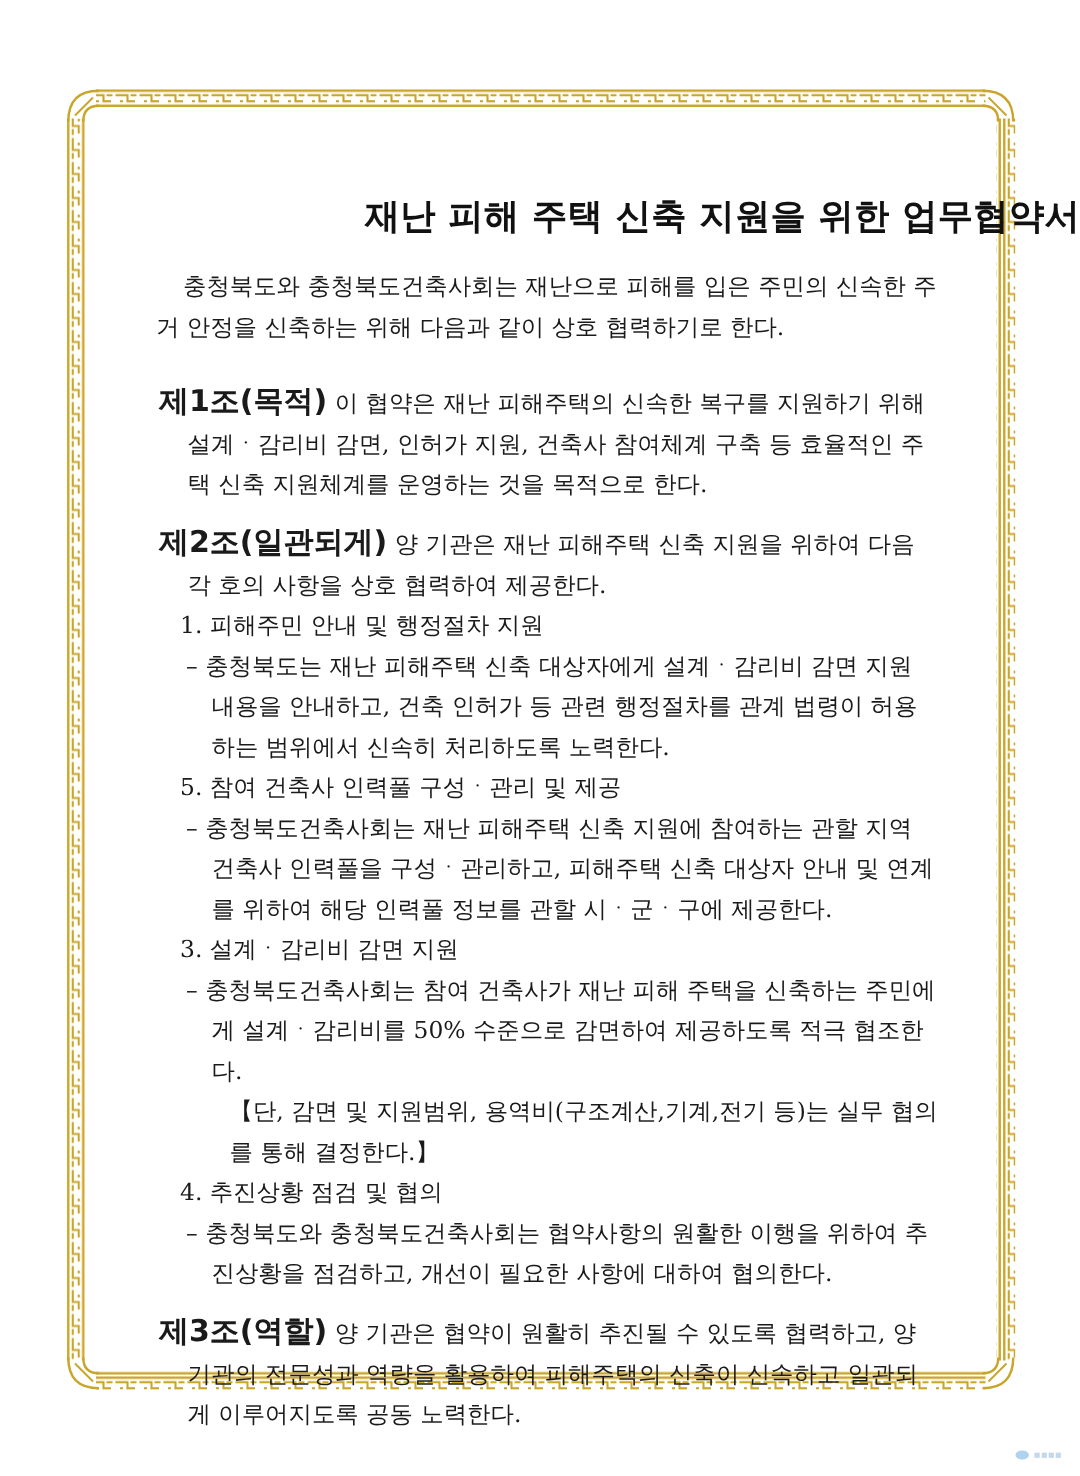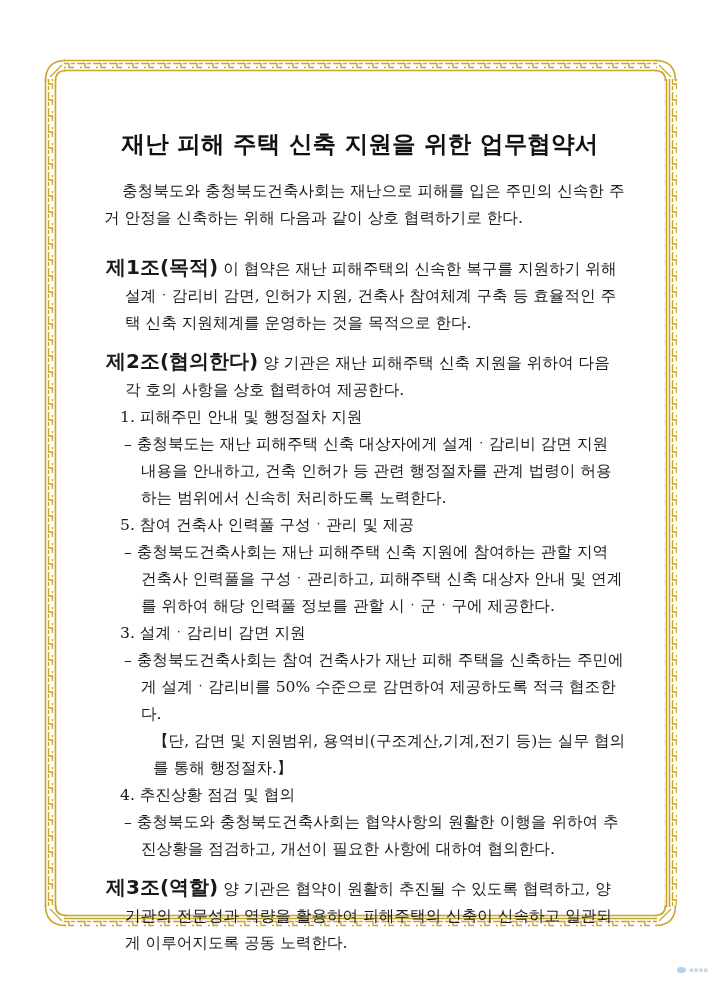--- a/index.html
+++ b/index.html
@@ -3,21 +3,21 @@
 <meta charset="utf-8">
 <style>
   html, body { margin: 0; padding: 0; }
   body {
     width: 720px; height: 984px; background: #ffffff; position: relative; overflow: hidden;
     font-family: "DejaVu Serif", "Liberation Serif", serif; color: #1a1a1a;
   }
   .frame { position: absolute; left: 44px; top: 59px; width: 633px; height: 868px; }
   .frame svg { position: absolute; left: 0; top: 0; }
   .title {
-    position: absolute; left: 0; width: 720px; top: 128px; text-align: center;
+    position: absolute; left: 0; width: 720px; top: 128px; text-align: right;
     font-family: "DejaVu Sans", "Liberation Sans", sans-serif; font-weight: bold;
     font-size: 23.5px; letter-spacing: 0.2px; color: #111;
   }
   .content { position: absolute; left: 106px; top: 178px; width: 520px; font-size: 15.6px; line-height: 27px; }
   .intro { text-indent: 18px; margin: 0 0 22px -2px; }
   .article { margin: 0 0 11px 0; }
   .article .para { padding-left: 19px; text-indent: -19px; margin: 0; }
   .article .head { font-weight: bold; font-family: "DejaVu Sans", "Liberation Sans", sans-serif; font-size: 20px; }
   .item { margin-left: 14px; }
   .item .ititle { margin: 0; }
@@ -74,34 +74,34 @@
 <div class="title">재난 피해 주택 신축 지원을 위한 업무협약서</div>
 
 <div class="content">
   <p class="intro">충청북도와 충청북도건축사회는 재난으로 피해를 입은 주민의 신속한 주거 안정을 신축하는 위해 다음과 같이 상호 협력하기로 한다.</p>
 
   <div class="article">
     <p class="para"><span class="head">제1조(목적)</span><span> 이 협약은 재난 피해주택의 신속한 복구를 지원하기 위해 설계ㆍ감리비 감면, 인허가 지원, 건축사 참여체계 구축 등 효율적인 주택 신축 지원체계를 운영하는 것을 목적으로 한다.</span></p>
   </div>
 
   <div class="article">
-    <p class="para"><span class="head">제2조(협의한다)</span><span> 양 기관은 재난 피해주택 신축 지원을 위하여 다음 각 호의 사항을 상호 협력하여 제공한다.</span></p>
+    <p class="para"><span class="head">제2조(일관되게)</span><span> 양 기관은 재난 피해주택 신축 지원을 위하여 다음 각 호의 사항을 상호 협력하여 제공한다.</span></p>
 
     <div class="item">
       <p class="ititle">1. 피해주민 안내 및 행정절차 지원</p>
       <p class="desc">– 충청북도는 재난 피해주택 신축 대상자에게 설계ㆍ감리비 감면 지원 내용을 안내하고, 건축 인허가 등 관련 행정절차를 관계 법령이 허용하는 범위에서 신속히 처리하도록 노력한다.</p>
     </div>
     <div class="item">
       <p class="ititle">5. 참여 건축사 인력풀 구성ㆍ관리 및 제공</p>
       <p class="desc">– 충청북도건축사회는 재난 피해주택 신축 지원에 참여하는 관할 지역 건축사 인력풀을 구성ㆍ관리하고, 피해주택 신축 대상자 안내 및 연계를 위하여 해당 인력풀 정보를 관할 시ㆍ군ㆍ구에 제공한다.</p>
     </div>
     <div class="item">
       <p class="ititle">3. 설계ㆍ감리비 감면 지원</p>
       <p class="desc">– 충청북도건축사회는 참여 건축사가 재난 피해 주택을 신축하는 주민에게 설계ㆍ감리비를 50% 수준으로 감면하여 제공하도록 적극 협조한다.</p>
-      <p class="note">【단, 감면 및 지원범위, 용역비(구조계산,기계,전기 등)는 실무 협의를 통해 행정절차.】</p>
+      <p class="note">【단, 감면 및 지원범위, 용역비(구조계산,기계,전기 등)는 실무 협의를 통해 결정한다.】</p>
     </div>
     <div class="item">
       <p class="ititle">4. 추진상황 점검 및 협의</p>
       <p class="desc">– 충청북도와 충청북도건축사회는 협약사항의 원활한 이행을 위하여 추진상황을 점검하고, 개선이 필요한 사항에 대하여 협의한다.</p>
     </div>
   </div>
 
   <div class="article">
     <p class="para"><span class="head">제3조(역할)</span><span> 양 기관은 협약이 원활히 추진될 수 있도록 협력하고, 양 기관의 전문성과 역량을 활용하여 피해주택의 신축이 신속하고 일관되게 이루어지도록 공동 노력한다.</span></p>
   </div>

